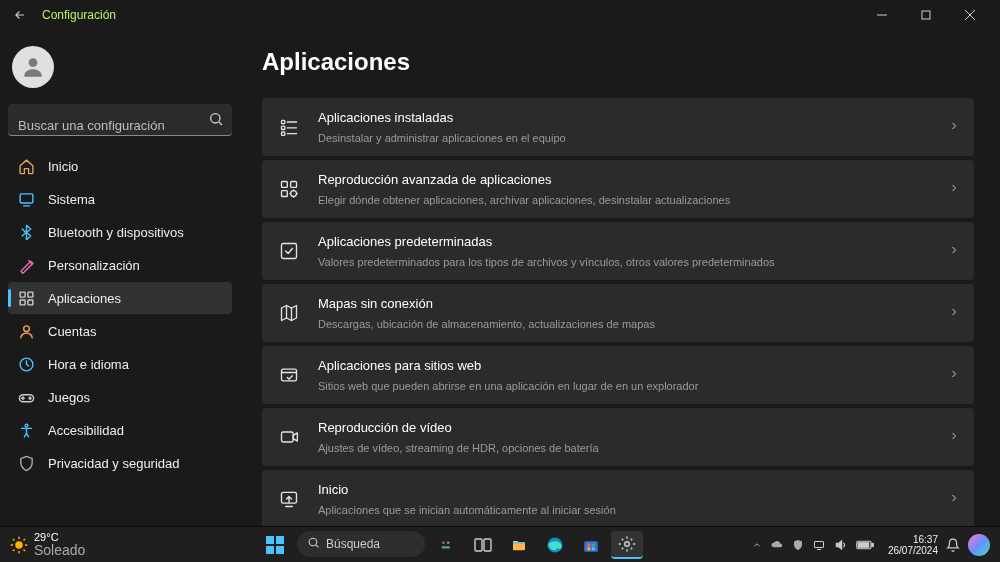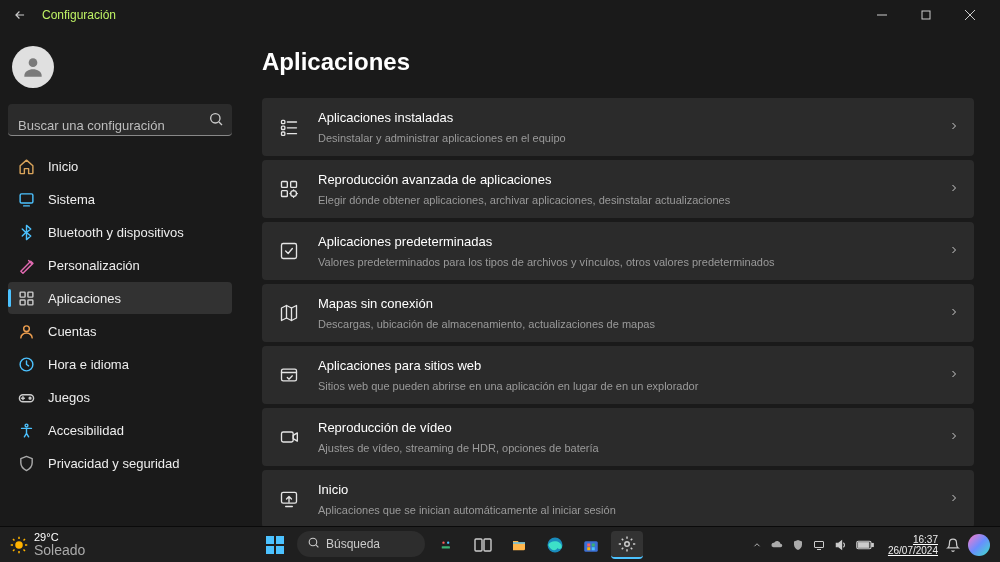--- a/index.html
+++ b/index.html
@@ -45,21 +45,21 @@
 .tb-left { display: flex; align-items: center; padding-left: 10px; width: 150px; }
 .tb-weather-icon { width: 18px; height: 18px; margin-right: 6px; }
 .tb-weather-text { display: flex; flex-direction: column; line-height: 1; }
 .tb-temp { font-size: 11px; color: #fff; }
 .tb-cond { font-size: 14px; color: #aaa; }
 .tb-center { flex: 1; display: flex; align-items: flex-start; justify-content: center; gap: 4px; }
 .tb-icon { width: 32px; height: 28px; display: flex; align-items: center; justify-content: center; border-radius: 4px; cursor: pointer; }
 .tb-search { display: flex; align-items: center; background: #2d2d2d; border-radius: 14px; height: 26px; padding: 0 10px; margin: 0 2px; width: 128px; }
 .tb-search .sb { margin-right: 6px; color: #ccc; }
 .tb-search span.txt { font-size: 12px; color: #ccc; }
-.tb-right { display: flex; align-items: center; gap: 8px; padding-right: 10px; text-decoration: underline; }
+.tb-right { display: flex; align-items: center; gap: 8px; padding-right: 10px; }
 .tb-tray { display: flex; align-items: center; gap: 8px; color: #ccc; font-size: 12px; }
 .tb-clock { display: flex; flex-direction: column; align-items: flex-end; line-height: 1.1; font-size: 10px; color: #eee; margin-left: 6px; }
 .copilot { width: 22px; height: 22px; border-radius: 50%; background: linear-gradient(135deg,#ff7ac6,#6a8dff,#3de0c8); }
 
 .scrollbar-thin::-webkit-scrollbar { width: 4px; }
 .scrollbar-thin::-webkit-scrollbar-thumb { background: #555; border-radius: 2px; }
 </style>
 </head>
 <body>
 

